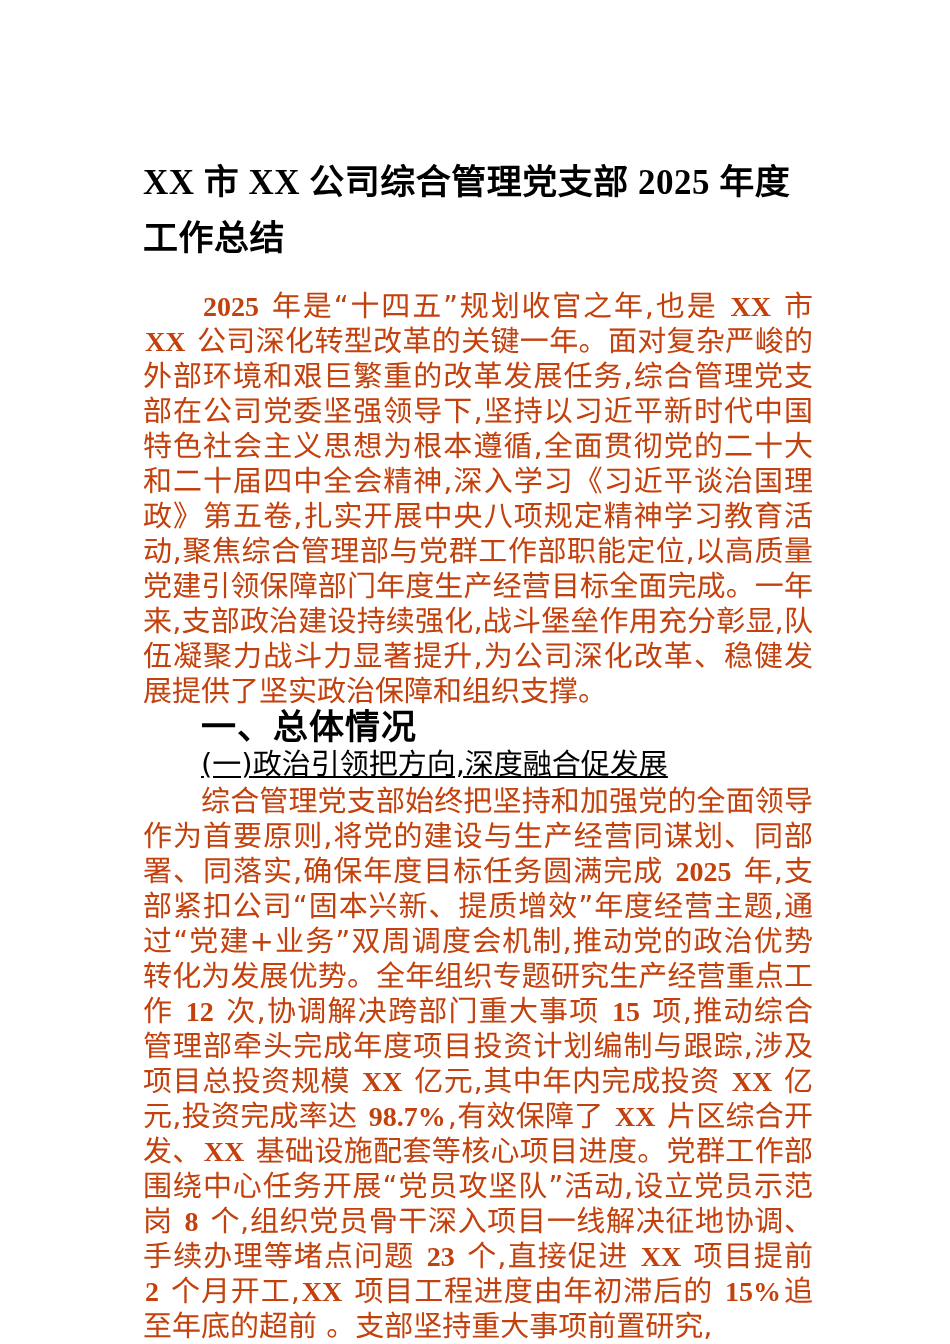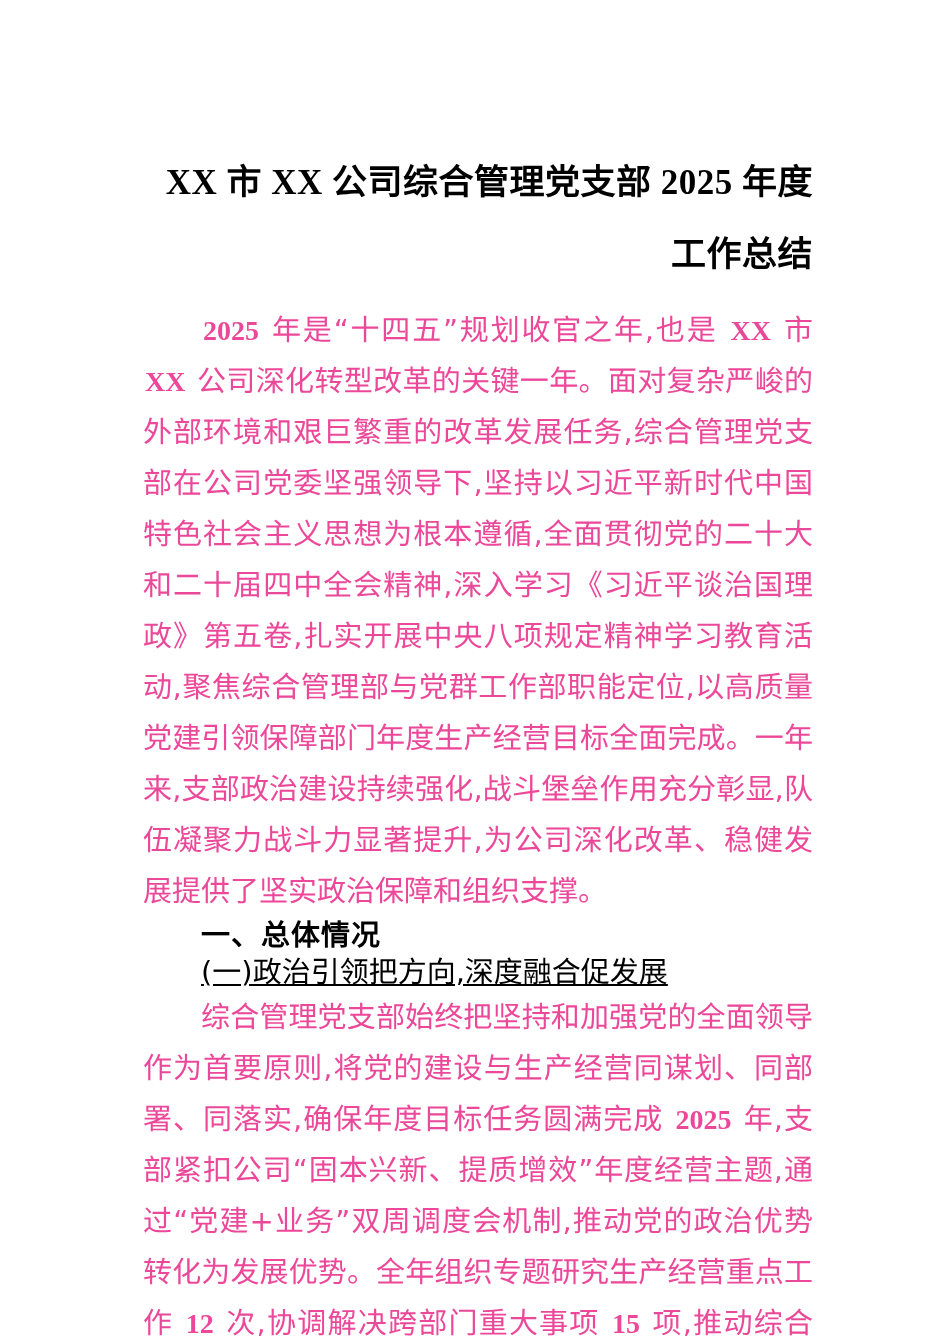--- a/index.html
+++ b/index.html
@@ -35,45 +35,45 @@
   }
 
   
   .doc-title {
     margin: 0;
     padding-top: 156px;
     font-family: "Liberation Serif", "DejaVu Serif", serif;
     font-weight: 700;
     font-size: 35px;
     line-height: 54px;
-    text-align: right;
+    text-align: left;
     letter-spacing: 0.5px;
     color: #000;
   }
 
   .doc-title .ttl-line {
     display: block;
   }
 
   .doc-title .ttl-line.l2 {
-    margin-top: 18px;
+    margin-top: 2px;
   }
 
   
   .body-text {
     font-family: "DejaVu Sans", "Liberation Sans", sans-serif;
     font-size: 29px;
-    line-height: 51px;
+    line-height: 35px;
     text-align: justify;
     text-justify: inter-character;
     text-align-last: left;
     margin: 0;
     font-weight: 400;
     letter-spacing: 0px;
-    color: #ec4899;
+    color: #c2410c;
   }
 
   .para {
     text-indent: 58px;
     margin: 0;
   }
 
   .para-first {
     margin-top: 23px;
   }
@@ -84,21 +84,21 @@
     font-weight: 700;
     font-size: 28px;
     padding: 0 2px;
     letter-spacing: 0px;
   }
 
   
   .h-level1 {
     font-family: "DejaVu Sans", "Liberation Sans", sans-serif;
     font-weight: 700;
-    font-size: 29px;
+    font-size: 35px;
     line-height: 37.4px;
     text-indent: 58px;
     margin: 0;
     letter-spacing: 1px;
   }
 
   .h-level2 {
     font-family: "DejaVu Sans", "Liberation Sans", sans-serif;
     font-weight: 400;
     font-size: 29px;

